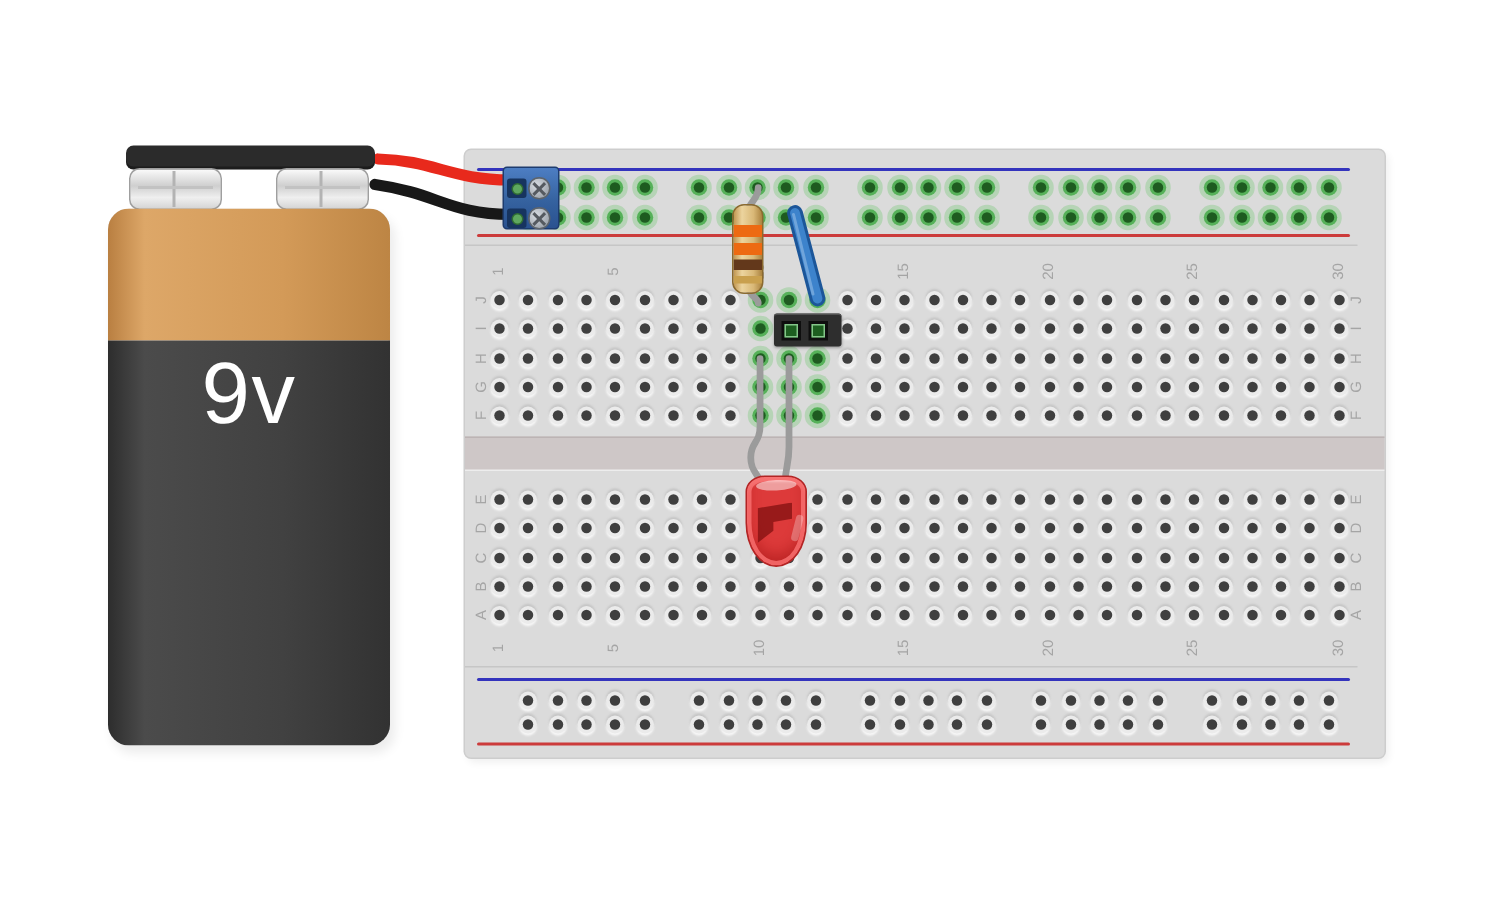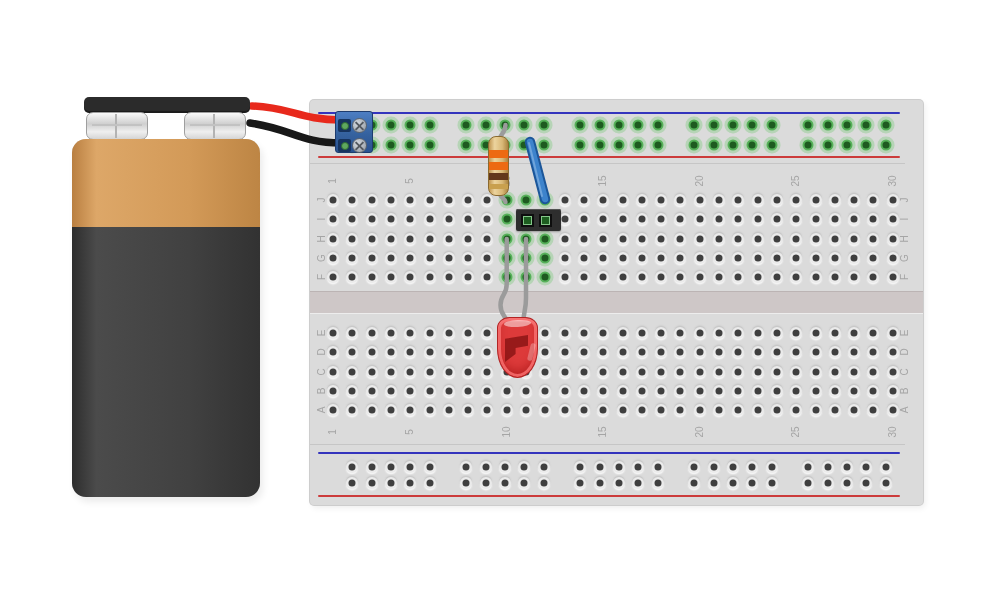--- a/index.html
+++ b/index.html
@@ -571,16 +571,17 @@
     <div class="tscrew" style="top:26px;"></div>
   </div>
 
   <div>
     <div class="bat-cap"></div>
     <div class="bat-term" style="left:86px;"></div>
     <div class="bat-term" style="left:184px;"></div>
     <div class="bat-body">
       <div class="bat-top"></div>
       <div class="bat-bottom"></div>
+      <div class="bat-label">9v</div>
     </div>
   </div>
 
 </div>
 
 </body></html>

